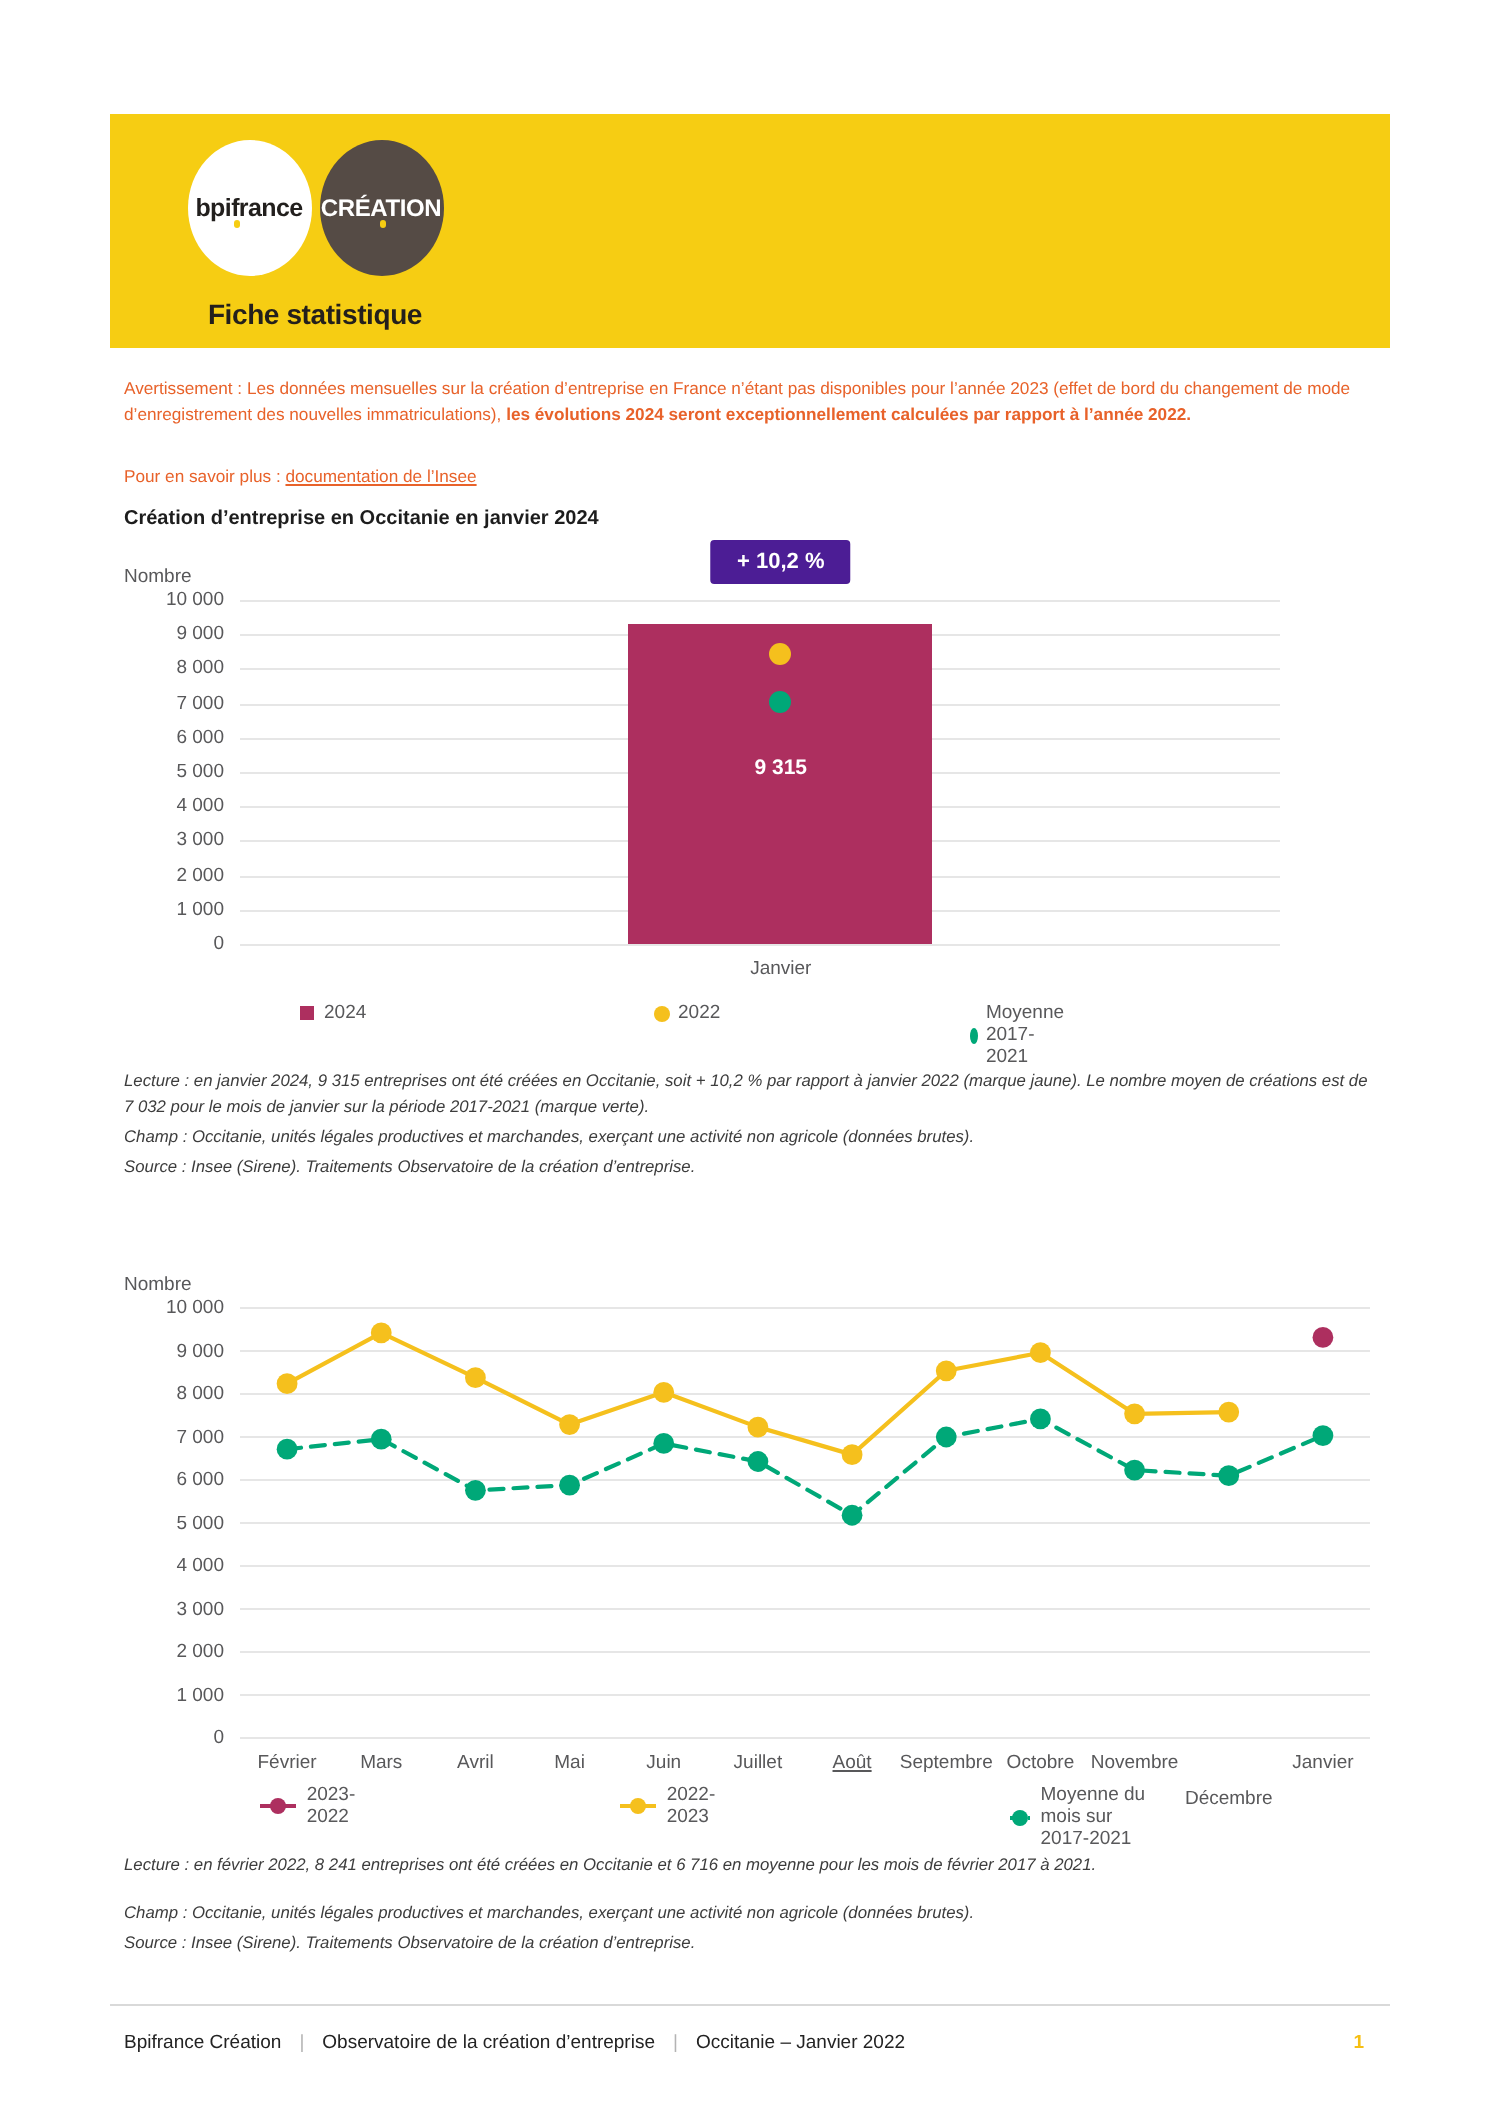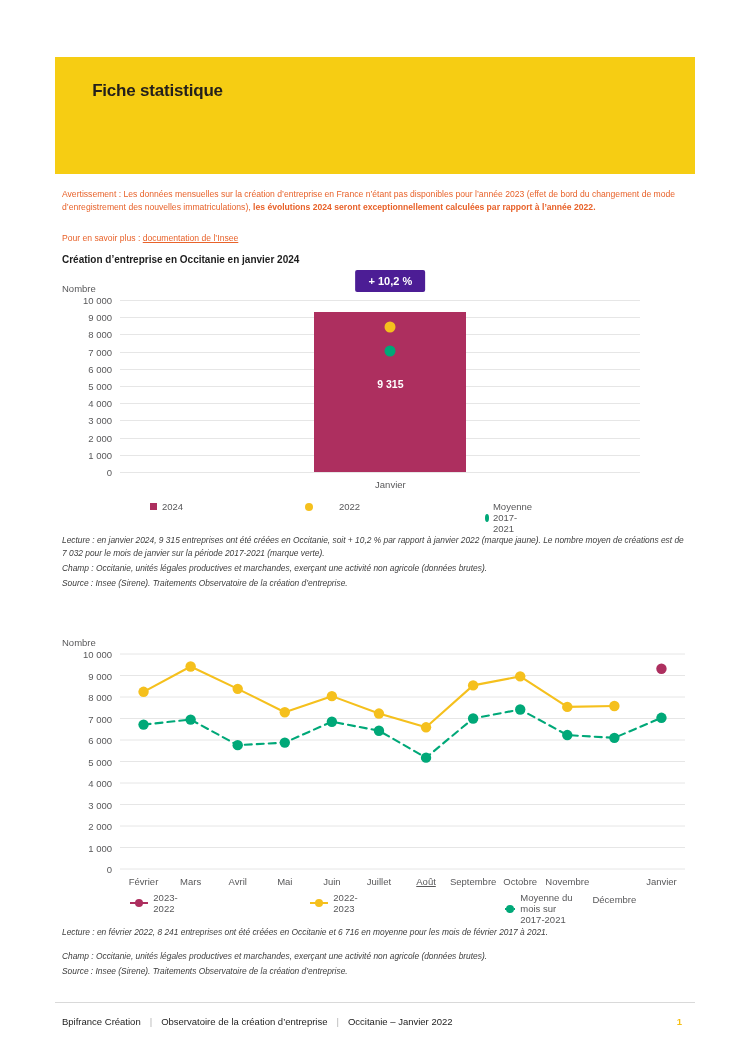--- a/index.html
+++ b/index.html
@@ -24,21 +24,21 @@
     font-weight:bold;position:relative;
   }
   .logo-white{background:#ffffff;}
   .logo-dark{background:#554b45;}
   .logo-white .txt{font-size:12.5px;color:#221f1d;letter-spacing:-0.3px;}
   .logo-dark .txt{font-size:12px;color:#ffffff;letter-spacing:-0.2px;}
   .logo-dot{position:absolute;width:3.5px;height:3.5px;border-radius:50%;
             background:#f6cd13;}
   .logo-white .logo-dot{left:23px;top:40px;}
   .logo-dark .logo-dot{left:30px;top:40px;}
-  .fiche{margin-top:11px;font-size:17px;font-weight:bold;color:#231f1c;
+  .fiche{margin-top:11px;font-size:14px;font-weight:bold;color:#231f1c;
          letter-spacing:-0.2px;}
   .titles{flex:1;display:flex;flex-direction:column;align-items:center;
           justify-content:center;padding-right:14px;}
   .t1,.t2{font-size:20.5px;font-weight:bold;color:#4a423c;letter-spacing:0.2px;
           line-height:1.32;transform:scaleX(0.93);transform-origin:center;}
   .t3{font-size:17px;color:#4a423c;margin-top:4px;letter-spacing:-0.1px;}
 
   
   .warn{position:absolute;left:62px;top:188px;width:625px;
         font-size:8.6px;color:#e8622a;line-height:1.55;}
@@ -90,20 +90,30 @@
   .pageno{position:absolute;right:68px;top:1016px;font-size:9.5px;
           font-weight:bold;color:#f6bf13;}
 </style>
 </head>
 <body>
 
 <div class="page">
 
   <div class="banner">
     <div class="brand">
+      <div class="logos">
+        <div class="logo-circle logo-white">
+          <span class="txt">bpifrance</span>
+          <span class="logo-dot"></span>
+        </div>
+        <div class="logo-circle logo-dark">
+          <span class="txt">CRÉATION</span>
+          <span class="logo-dot"></span>
+        </div>
+      </div>
       <div class="fiche">Fiche statistique</div>
     </div>
   </div>
 
   <div class="warn">
     <span>Avertissement : Les données mensuelles sur la création d’entreprise en France n’étant pas disponibles pour l’année 2023 (effet de bord du changement de mode d’enregistrement des nouvelles immatriculations), </span><b>les évolutions 2024 seront exceptionnellement calculées par rapport à l’année 2022.</b>
   </div>
   <div class="more">
     <span>Pour en savoir plus : </span><a href="#">documentation de l’Insee</a>
   </div>
@@ -143,21 +153,21 @@
         <div class="ytick" style="left: 0px; width: 50px; top: 17px;">10 000</div>
       </div>
     <div id="c1-xlabels">
         <div class="xlab" style="left: 328.4px; top: 196px;">Janvier</div>
       </div>
     <div class="legend" id="c1-legend" style="left:88px;top:218px;">
         <div class="leg-item" style="position: absolute; left: 0px;">
           <span class="leg-sq" style="background: rgb(173, 47, 95);"></span>
           <span>2024</span>
         </div>
-        <div class="leg-item" style="position: absolute; left: 155px; gap: 22px;">
+        <div class="leg-item" style="position: absolute; left: 177px;">
           <span class="leg-ci" style="background: rgb(245, 192, 29);"></span>
           <span>2022</span>
         </div>
         <div class="leg-item" style="position: absolute; left: 335px;">
           <span class="leg-ci" style="background: rgb(0, 168, 120);"></span>
           <span>Moyenne 2017-2021</span>
         </div>
       </div>
   <div class="badge" style="left: 328.4px; top: -13px; background: #4c1d95;">+ 10,2 %</div>
     </div>

